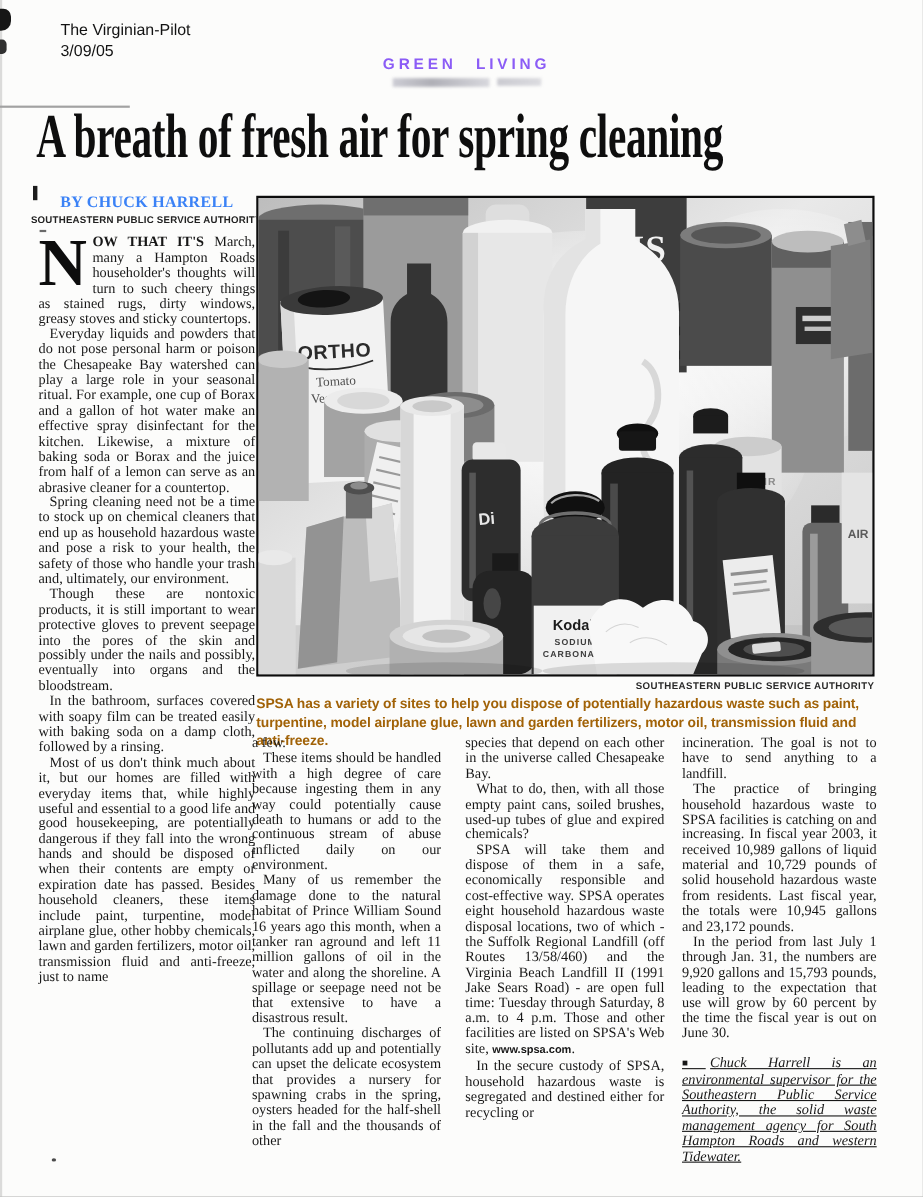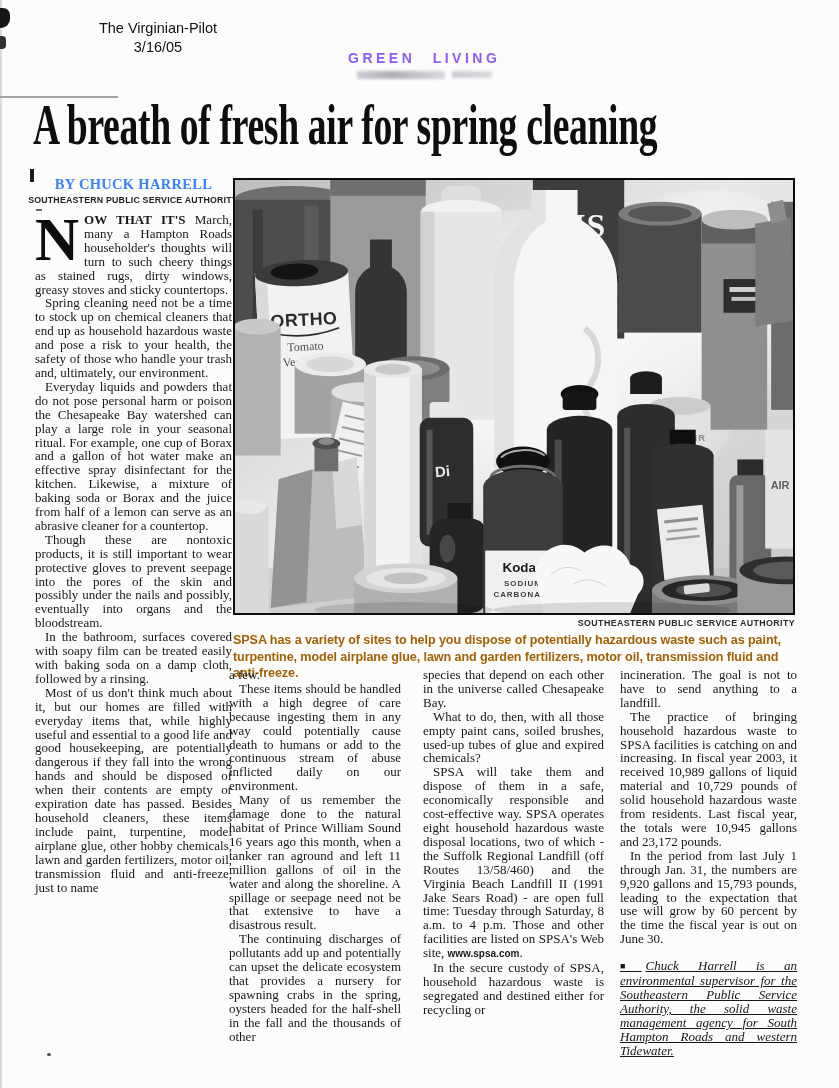--- a/index.html
+++ b/index.html
@@ -7,21 +7,21 @@
         font-family:"Liberation Serif",serif;color:#1a1a1a;}
 
   
   .left-edge{position:absolute;left:0;top:0;width:2px;height:1088px;background:rgba(0,0,0,.13);}
   .art1{position:absolute;left:0;top:8px;width:10px;height:20px;background:#161616;border-radius:0 7px 9px 0;}
   .art2{position:absolute;left:0;top:36px;width:6px;height:13px;background:#303030;border-radius:0 4px 4px 0;}
   .art3{position:absolute;left:30px;top:169px;width:4px;height:13px;background:#1c1c1c;}
   .art4{position:absolute;left:36px;top:209px;width:6px;height:2px;background:#6a6a6a;}
   .art5{position:absolute;left:47px;top:1053px;width:4px;height:3px;background:#4a4a4a;border-radius:50%;}
 
-  .masthead{position:absolute;left:55px;top:19px;width:206px;text-align:center;
+  .masthead{position:absolute;left:55px;top:19px;width:206px;text-align:left;
             font-family:"Liberation Sans",sans-serif;font-size:14.5px;line-height:18.5px;color:#121212;}
   .green{position:absolute;left:348px;top:50px;font-family:"Liberation Sans",sans-serif;
          font-size:14px;font-weight:600;letter-spacing:3.5px;word-spacing:10px;color:#8b5cf6;}
   .smudge1{position:absolute;left:357px;top:71px;width:88px;height:8px;opacity:.7;
            background:linear-gradient(90deg,#b9b9c4,#8f8f9a 40%,#c9c9d1);filter:blur(1.6px);}
   .smudge2{position:absolute;left:452px;top:71px;width:40px;height:7px;opacity:.6;
            background:linear-gradient(90deg,#a9a9b4,#c5c5cd);filter:blur(1.6px);}
   .hrule{position:absolute;left:0;top:96px;width:118px;height:2px;background:#a2a2a2;}
 
   .headline{position:absolute;left:33px;top:92px;margin:0;font-size:57px;font-weight:700;
@@ -65,21 +65,21 @@
 
   <div class="left-edge"></div>
   <div class="art1"></div>
   <div class="art2"></div>
   <div class="art3"></div>
   <div class="art4"></div>
   <div class="art5"></div>
 
   <div class="masthead">
     <div>The Virginian-Pilot</div>
-    <div>3/16/05</div>
+    <div>3/09/05</div>
   </div>
 
   <div class="green">GREEN LIVING</div>
   <div class="smudge1"></div>
   <div class="smudge2"></div>
   <div class="hrule"></div>
 
   <h1 class="headline">A breath of fresh air for spring cleaning</h1>
 
   <div class="byline">BY CHUCK HARRELL</div>
@@ -320,22 +320,22 @@
       <ellipse cx="170" cy="434" rx="90" ry="8" fill="#000" opacity=".12"></ellipse>
       <ellipse cx="380" cy="434" rx="120" ry="8" fill="#000" opacity=".12"></ellipse>
     </svg>
   </figure>
 
   <div class="credit">SOUTHEASTERN PUBLIC SERVICE AUTHORITY</div>
   <div class="caption">SPSA has a variety of sites to help you dispose of potentially hazardous waste such as paint, turpentine, model airplane glue, lawn and garden fertilizers, motor oil, transmission fluid and anti-freeze.</div>
 
   <div class="col" id="col1">
     <p class="lead"><span class="dropcap">N</span><b>OW THAT IT'S </b><span>March, many a Hampton Roads householder's thoughts will turn to such cheery things as stained rugs, dirty windows, greasy stoves and sticky countertops.</span></p>
+    <p>Everyday liquids and powders that do not pose personal harm or poison the Chesapeake Bay watershed can play a large role in your seasonal ritual. For example, one cup of Borax and a gallon of hot water make an effective spray disinfectant for the kitchen. Likewise, a mixture of baking soda or Borax and the juice from half of a lemon can serve as an abrasive cleaner for a countertop.</p>
     <p>Spring cleaning need not be a time to stock up on chemical cleaners that end up as household hazardous waste and pose a risk to your health, the safety of those who handle your trash and, ultimately, our environment.</p>
-    <p>Everyday liquids and powders that do not pose personal harm or poison the Chesapeake Bay watershed can play a large role in your seasonal ritual. For example, one cup of Borax and a gallon of hot water make an effective spray disinfectant for the kitchen. Likewise, a mixture of baking soda or Borax and the juice from half of a lemon can serve as an abrasive cleaner for a countertop.</p>
     <p>Though these are nontoxic products, it is still important to wear protective gloves to prevent seepage into the pores of the skin and possibly under the nails and possibly, eventually into organs and the bloodstream.</p>
     <p>In the bathroom, surfaces covered with soapy film can be treated easily with baking soda on a damp cloth, followed by a rinsing.</p>
     <p>Most of us don't think much about it, but our homes are filled with everyday items that, while highly useful and essential to a good life and good housekeeping, are potentially dangerous if they fall into the wrong hands and should be disposed of when their contents are empty or expiration date has passed. Besides household cleaners, these items include paint, turpentine, model airplane glue, other hobby chemicals, lawn and garden fertilizers, motor oil, transmission fluid and anti-freeze, just to name</p>
   </div>
 
   <div class="col" id="col2">
     <p class="cont">a few.</p>
     <p>These items should be handled with a high degree of care because ingesting them in any way could potentially cause death to humans or add to the continuous stream of abuse inflicted daily on our environment.</p>
     <p>Many of us remember the damage done to the natural habitat of Prince William Sound 16 years ago this month, when a tanker ran aground and left 11 million gallons of oil in the water and along the shoreline. A spillage or seepage need not be that extensive to have a disastrous result.</p>
     <p>The continuing discharges of pollutants add up and potentially can upset the delicate ecosystem that provides a nursery for spawning crabs in the spring, oysters headed for the half-shell in the fall and the thousands of other</p>

